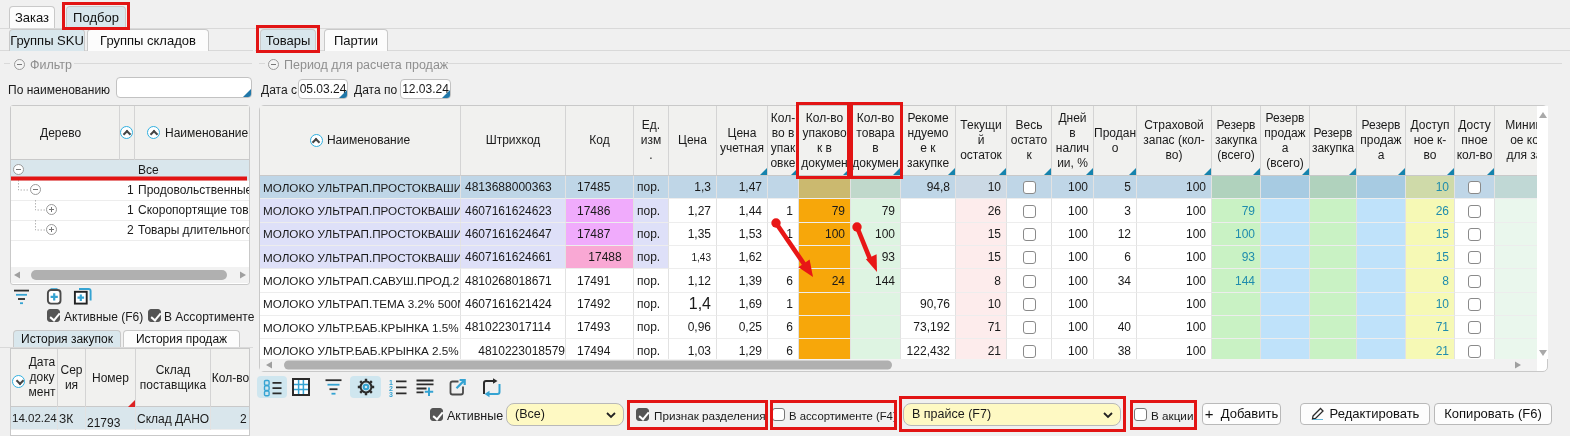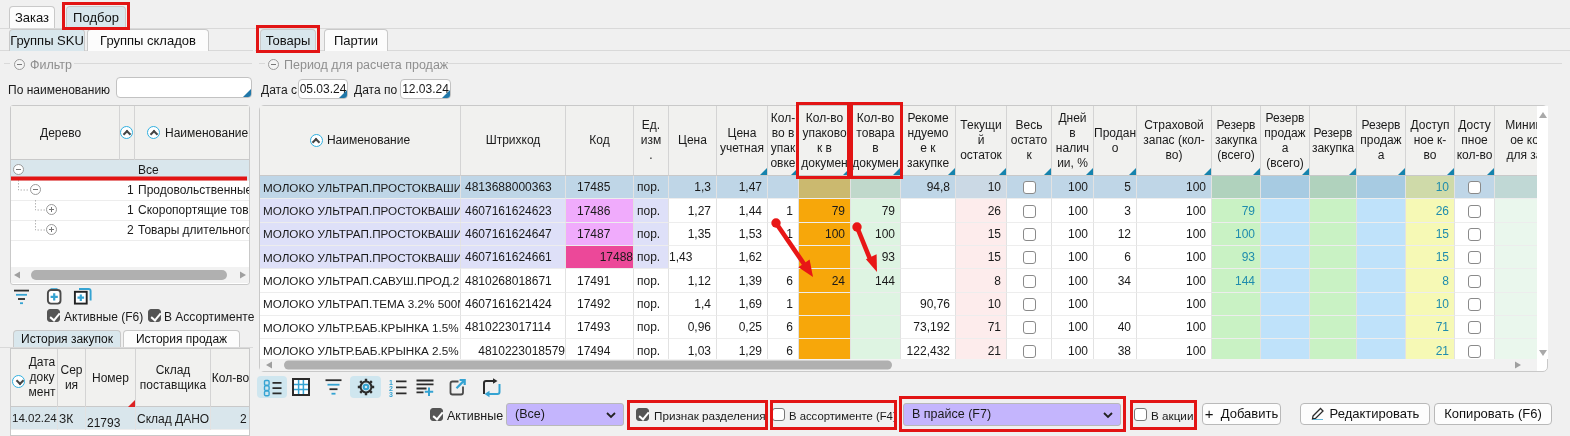--- a/index.html
+++ b/index.html
@@ -17,21 +17,21 @@
 .cb{position:absolute;width:13px;height:13px;border:1px solid #777;border-radius:3px;background:#fff}
 .cb.on{background:#555;border-color:#555}
 .cb.on:after{content:"";position:absolute;left:3.5px;top:0.5px;width:4px;height:8px;
 border:solid #fff;border-width:0 2px 2px 0;transform:rotate(40deg)}
 .lb12{position:absolute;font-size:12px;white-space:nowrap}
 .redbox{position:absolute;border:3.5px solid #e21414}
 table{border-collapse:separate;border-spacing:0;table-layout:fixed}
 td,th{overflow:hidden;white-space:nowrap;font-weight:normal}
 .btn{position:absolute;height:22px;background:#fdfdfd;border:1px solid #b9b9b9;border-radius:4px;
 font-size:13px;text-align:center;color:#111}
-.drop{position:absolute;background:#c4b5fd;border:1px solid #b9b9b9;border-radius:3px;font-size:12.5px}
+.drop{position:absolute;background:#fef9c3;border:1px solid #b9b9b9;border-radius:8px;font-size:12.5px}
 .sortc{display:inline-block;width:13px;height:13px;border:1.5px solid #31b0e0;border-radius:50%;
 background:#fff;vertical-align:-3px;position:relative}
 .sortc:after{content:"";position:absolute;left:2.5px;top:3.5px;width:4px;height:4px;
 border:solid #454545;border-width:2px 0 0 2px;transform:rotate(45deg)}
 .htri{position:absolute;right:0;bottom:0;width:0;height:0;border-left:7px solid transparent;
 border-bottom:7px solid #1583ad}
 .minus-ic.plus:after{content:"";position:absolute;top:2px;bottom:2px;left:4px;width:1px;background:#777}
 .dnc:after{transform:rotate(225deg)!important;top:1.5px!important;left:3.5px!important}
 </style></head><body>
 
@@ -183,23 +183,23 @@
           <td style="background:#bfe2fa;border-right:1px solid #e2e2e2;border-bottom:1px solid #ededed;font-size:12px;color:#1f8cad;text-align:right;padding-right:5px"></td>
           <td style="background:#c9f2c4;border-right:1px solid #e2e2e2;border-bottom:1px solid #ededed;font-size:12px;color:#1f8cad;text-align:right;padding-right:5px"></td>
           <td style="background:#bfe2fa;border-right:1px solid #e2e2e2;border-bottom:1px solid #ededed;font-size:12px;color:#1f8cad;text-align:right;padding-right:5px"></td>
           <td style="background:#f6f9b5;border-right:1px solid #e2e2e2;border-bottom:1px solid #ededed;font-size:12px;color:#1f8cad;text-align:right;padding-right:5px">15</td>
           <td style="background:#fff;border-right:1px solid #e2e2e2;border-bottom:1px solid #ededed;font-size:12px;color:#1a1a1a;text-align:center;padding:0"><span style="display:inline-block;width:13px;height:13px;border:1px solid #8a8a8a;border-radius:3px;background:#fff;vertical-align:middle"></span></td>
           <td style="background:#eaf7ed;border-right:1px solid #e2e2e2;border-bottom:1px solid #ededed;font-size:12px;color:#1a1a1a;text-align:right;padding-right:5px"></td>
         </tr>
         <tr style="height:23.35px">
           <td style="background:#dee0f8;border-right:1px solid #e2e2e2;border-bottom:1px solid #ededed;font-size:12px;color:#1a1a1a;text-align:left;padding-left:3px;font-size:11.7px">МОЛОКО УЛЬТРАП.ПРОСТОКВАШИНО</td>
           <td style="background:#dee0f8;border-right:1px solid #e2e2e2;border-bottom:1px solid #ededed;font-size:12px;color:#1a1a1a;text-align:left;padding-left:4px">4607161624661</td>
-          <td style="background:#ec4899;border-right:1px solid #e2e2e2;border-bottom:1px solid #ededed;font-size:12px;color:#1a1a1a;text-align:right;padding-left:11px">17488</td>
+          <td style="background:#f9a8d4;border-right:1px solid #e2e2e2;border-bottom:1px solid #ededed;font-size:12px;color:#1a1a1a;text-align:center;padding-left:11px">17488</td>
           <td style="background:#dee0f8;border-right:1px solid #e2e2e2;border-bottom:1px solid #ededed;font-size:12px;color:#1a1a1a;text-align:left;padding-left:3px">пор.</td>
-          <td style="background:#fff;border-right:1px solid #e2e2e2;border-bottom:1px solid #ededed;font-size:12px;color:#1a1a1a;text-align:left;padding-right:5px">1,43</td>
+          <td style="background:#fff;border-right:1px solid #e2e2e2;border-bottom:1px solid #ededed;font-size:10px;color:#1a1a1a;text-align:right;padding-right:5px">1,43</td>
           <td style="background:#fff;border-right:1px solid #e2e2e2;border-bottom:1px solid #ededed;font-size:12px;color:#1a1a1a;text-align:right;padding-right:5px">1,62</td>
           <td style="background:#fff;border-right:1px solid #e2e2e2;border-bottom:1px solid #ededed;font-size:12px;color:#1a1a1a;text-align:right;padding-right:5px"></td>
           <td style="background:#f7a70a;border-right:1px solid #e2e2e2;border-bottom:1px solid #ededed;font-size:12px;color:#1a1a1a;text-align:right;padding-right:5px"></td>
           <td style="background:#def4e2;border-right:1px solid #e2e2e2;border-bottom:1px solid #ededed;font-size:12px;color:#1a1a1a;text-align:right;padding-right:5px">93</td>
           <td style="background:#fff;border-right:1px solid #e2e2e2;border-bottom:1px solid #ededed;font-size:12px;color:#1a1a1a;text-align:right;padding-right:5px"></td>
           <td style="background:#fdecec;border-right:1px solid #e2e2e2;border-bottom:1px solid #ededed;font-size:12px;color:#1a1a1a;text-align:right;padding-right:5px">15</td>
           <td style="background:#fff;border-right:1px solid #e2e2e2;border-bottom:1px solid #ededed;font-size:12px;color:#1a1a1a;text-align:center;padding:0"><span style="display:inline-block;width:13px;height:13px;border:1px solid #8a8a8a;border-radius:3px;background:#fff;vertical-align:middle"></span></td>
           <td style="background:#fff;border-right:1px solid #e2e2e2;border-bottom:1px solid #ededed;font-size:12px;color:#1a1a1a;text-align:right;padding-right:5px">100</td>
           <td style="background:#fff;border-right:1px solid #e2e2e2;border-bottom:1px solid #ededed;font-size:12px;color:#1a1a1a;text-align:right;padding-right:5px">6</td>
           <td style="background:#fff;border-right:1px solid #e2e2e2;border-bottom:1px solid #ededed;font-size:12px;color:#1a1a1a;text-align:right;padding-right:5px">100</td>
@@ -233,21 +233,21 @@
           <td style="background:#bfe2fa;border-right:1px solid #e2e2e2;border-bottom:1px solid #ededed;font-size:12px;color:#1f8cad;text-align:right;padding-right:5px"></td>
           <td style="background:#f6f9b5;border-right:1px solid #e2e2e2;border-bottom:1px solid #ededed;font-size:12px;color:#1f8cad;text-align:right;padding-right:5px">8</td>
           <td style="background:#fff;border-right:1px solid #e2e2e2;border-bottom:1px solid #ededed;font-size:12px;color:#1a1a1a;text-align:center;padding:0"><span style="display:inline-block;width:13px;height:13px;border:1px solid #8a8a8a;border-radius:3px;background:#fff;vertical-align:middle"></span></td>
           <td style="background:#eaf7ed;border-right:1px solid #e2e2e2;border-bottom:1px solid #ededed;font-size:12px;color:#1a1a1a;text-align:right;padding-right:5px"></td>
         </tr>
         <tr style="height:23.35px">
           <td style="background:#fff;border-right:1px solid #e2e2e2;border-bottom:1px solid #ededed;font-size:12px;color:#1a1a1a;text-align:left;padding-left:3px;font-size:11.7px">МОЛОКО УЛЬТРАП.ТЕМА 3.2% 500МЛ</td>
           <td style="background:#fff;border-right:1px solid #e2e2e2;border-bottom:1px solid #ededed;font-size:12px;color:#1a1a1a;text-align:left;padding-left:4px">4607161621424</td>
           <td style="background:#fff;border-right:1px solid #e2e2e2;border-bottom:1px solid #ededed;font-size:12px;color:#1a1a1a;text-align:left;padding-left:11px">17492</td>
           <td style="background:#fff;border-right:1px solid #e2e2e2;border-bottom:1px solid #ededed;font-size:12px;color:#1a1a1a;text-align:left;padding-left:3px">пор.</td>
-          <td style="background:#fff;border-right:1px solid #e2e2e2;border-bottom:1px solid #ededed;font-size:12px;color:#1a1a1a;text-align:right;padding-right:5px">1,4</td>
+          <td style="background:#fff;border-right:1px solid #e2e2e2;border-bottom:1px solid #ededed;font-size:16px;color:#1a1a1a;text-align:right;padding-right:5px">1,4</td>
           <td style="background:#fff;border-right:1px solid #e2e2e2;border-bottom:1px solid #ededed;font-size:12px;color:#1a1a1a;text-align:right;padding-right:5px">1,69</td>
           <td style="background:#fff;border-right:1px solid #e2e2e2;border-bottom:1px solid #ededed;font-size:12px;color:#1a1a1a;text-align:right;padding-right:5px">1</td>
           <td style="background:#f7a70a;border-right:1px solid #e2e2e2;border-bottom:1px solid #ededed;font-size:12px;color:#1a1a1a;text-align:right;padding-right:5px"></td>
           <td style="background:#def4e2;border-right:1px solid #e2e2e2;border-bottom:1px solid #ededed;font-size:12px;color:#1a1a1a;text-align:right;padding-right:5px"></td>
           <td style="background:#fff;border-right:1px solid #e2e2e2;border-bottom:1px solid #ededed;font-size:12px;color:#1a1a1a;text-align:right;padding-right:5px">90,76</td>
           <td style="background:#fdecec;border-right:1px solid #e2e2e2;border-bottom:1px solid #ededed;font-size:12px;color:#1a1a1a;text-align:right;padding-right:5px">10</td>
           <td style="background:#fff;border-right:1px solid #e2e2e2;border-bottom:1px solid #ededed;font-size:12px;color:#1a1a1a;text-align:center;padding:0"><span style="display:inline-block;width:13px;height:13px;border:1px solid #8a8a8a;border-radius:3px;background:#fff;vertical-align:middle"></span></td>
           <td style="background:#fff;border-right:1px solid #e2e2e2;border-bottom:1px solid #ededed;font-size:12px;color:#1a1a1a;text-align:right;padding-right:5px">100</td>
           <td style="background:#fff;border-right:1px solid #e2e2e2;border-bottom:1px solid #ededed;font-size:12px;color:#1a1a1a;text-align:right;padding-right:5px"></td>
           <td style="background:#fff;border-right:1px solid #e2e2e2;border-bottom:1px solid #ededed;font-size:12px;color:#1a1a1a;text-align:right;padding-right:5px">100</td>

